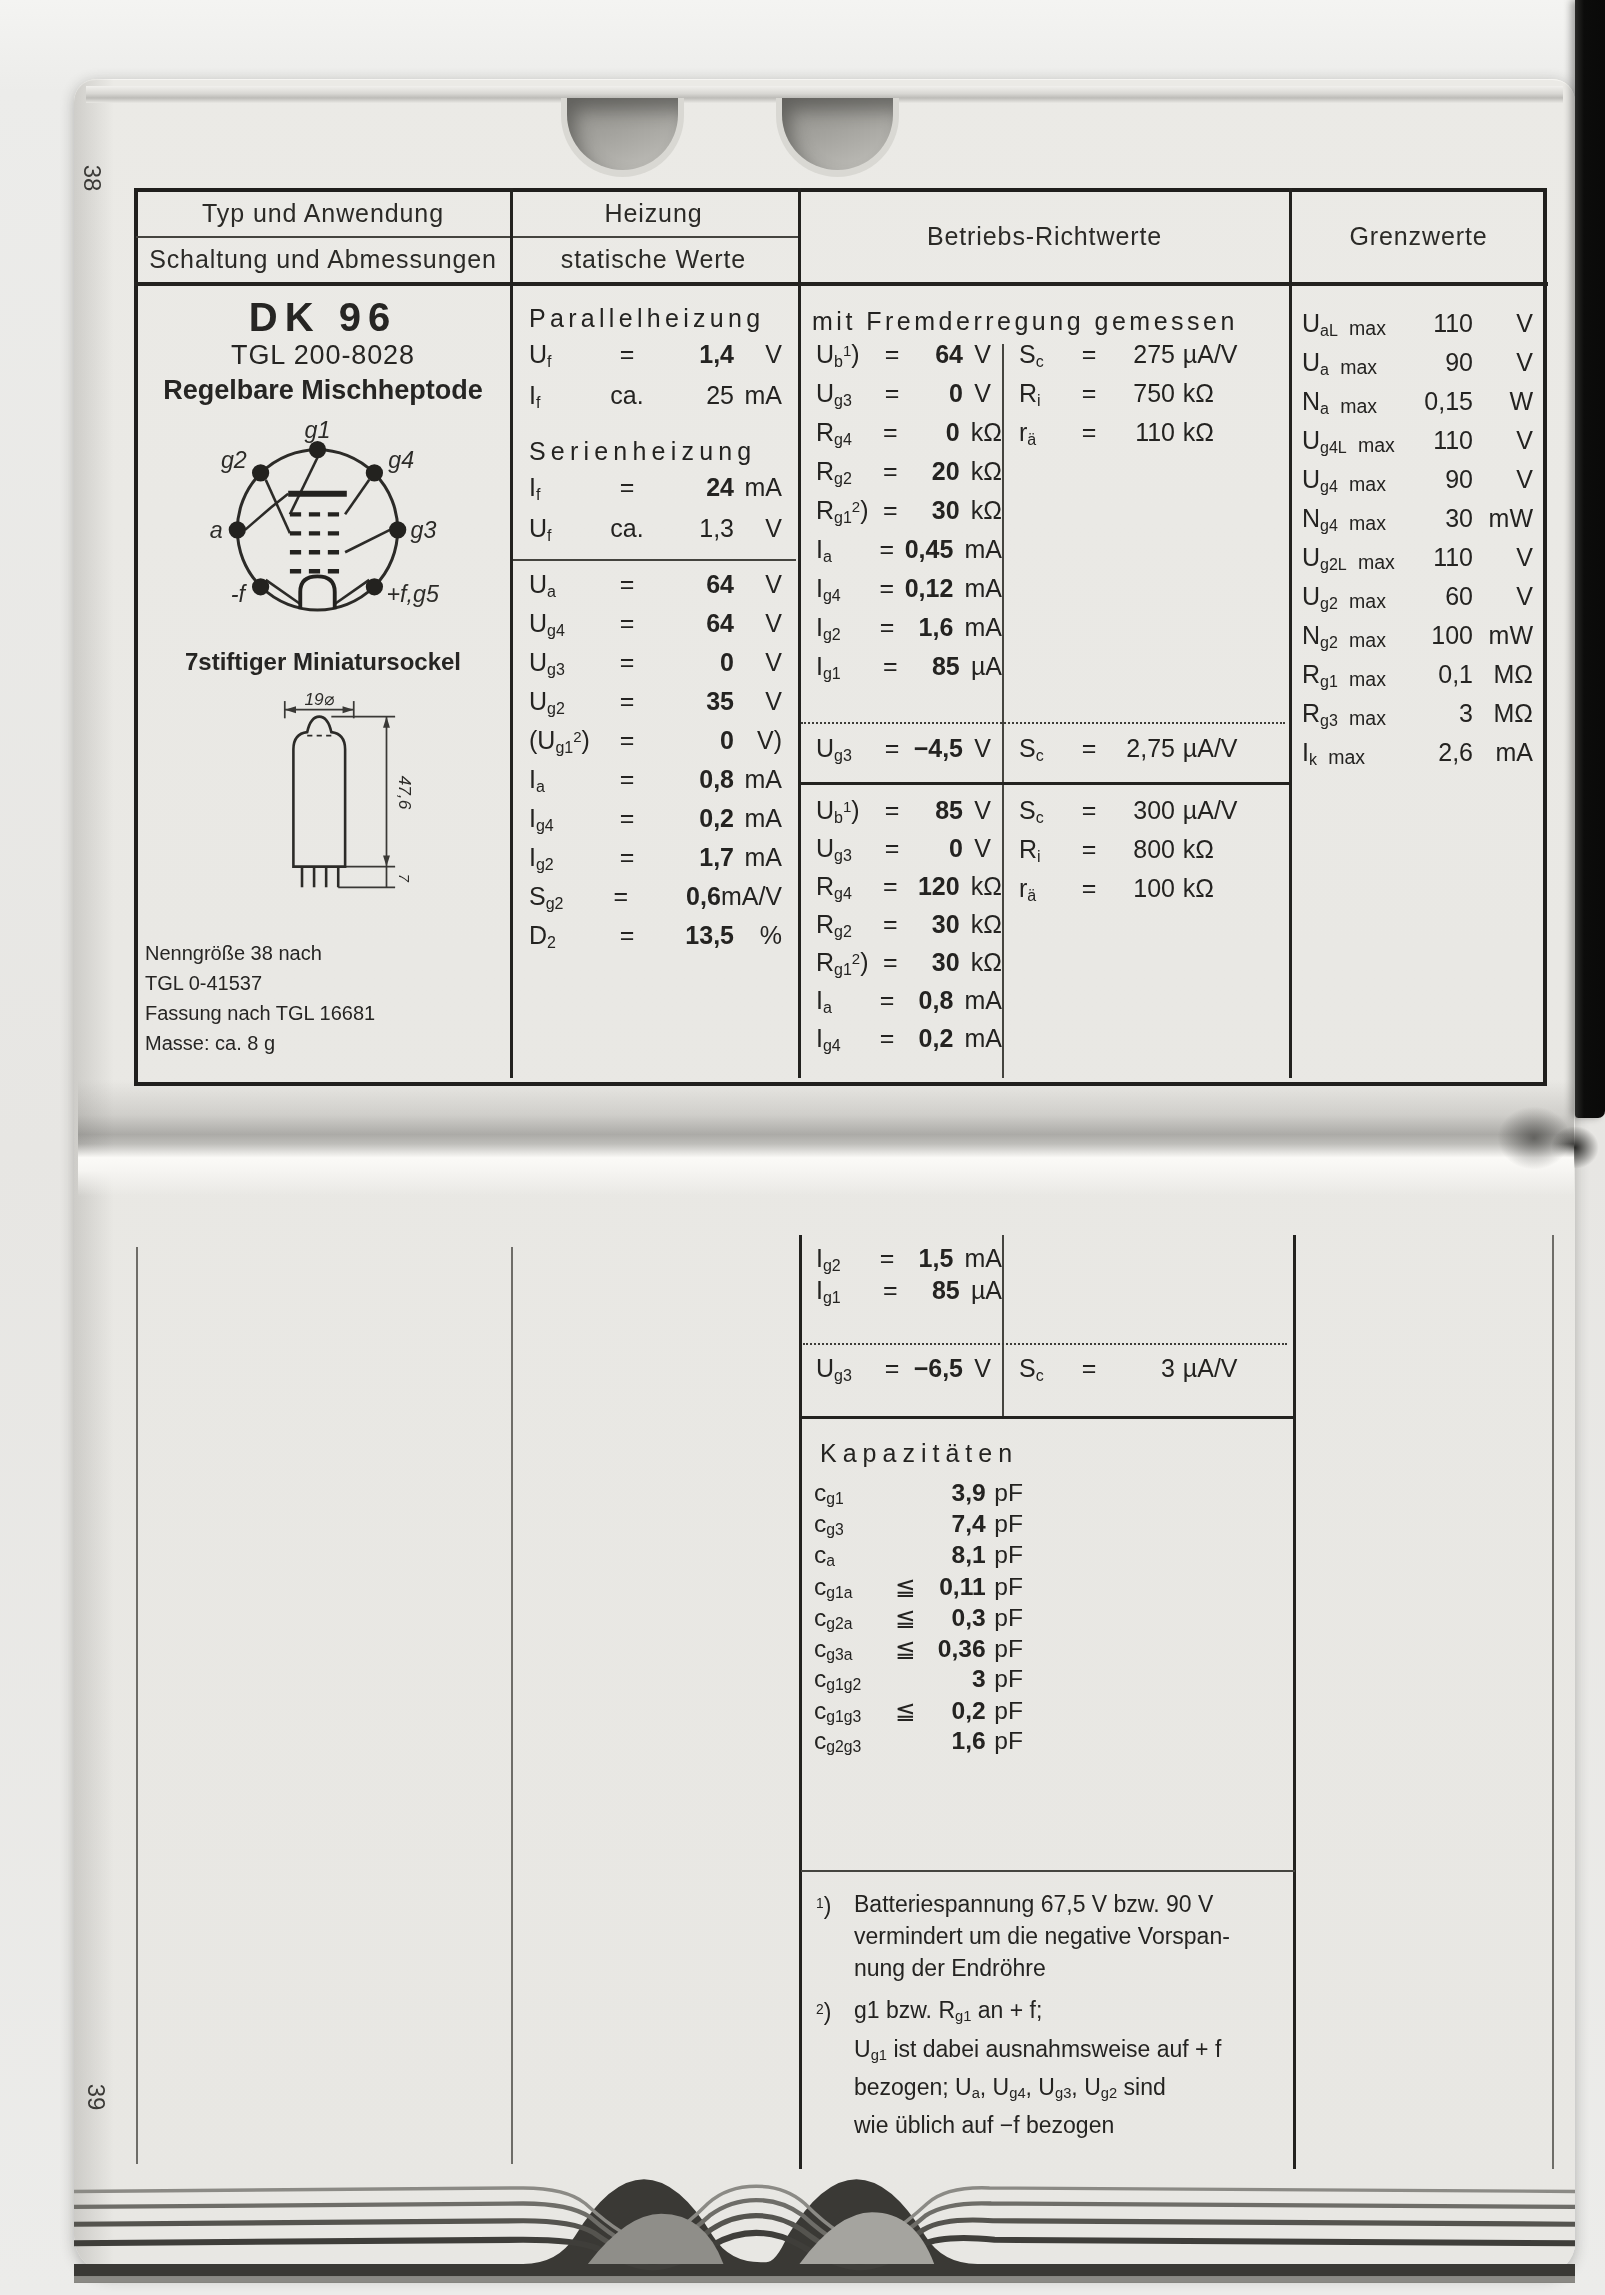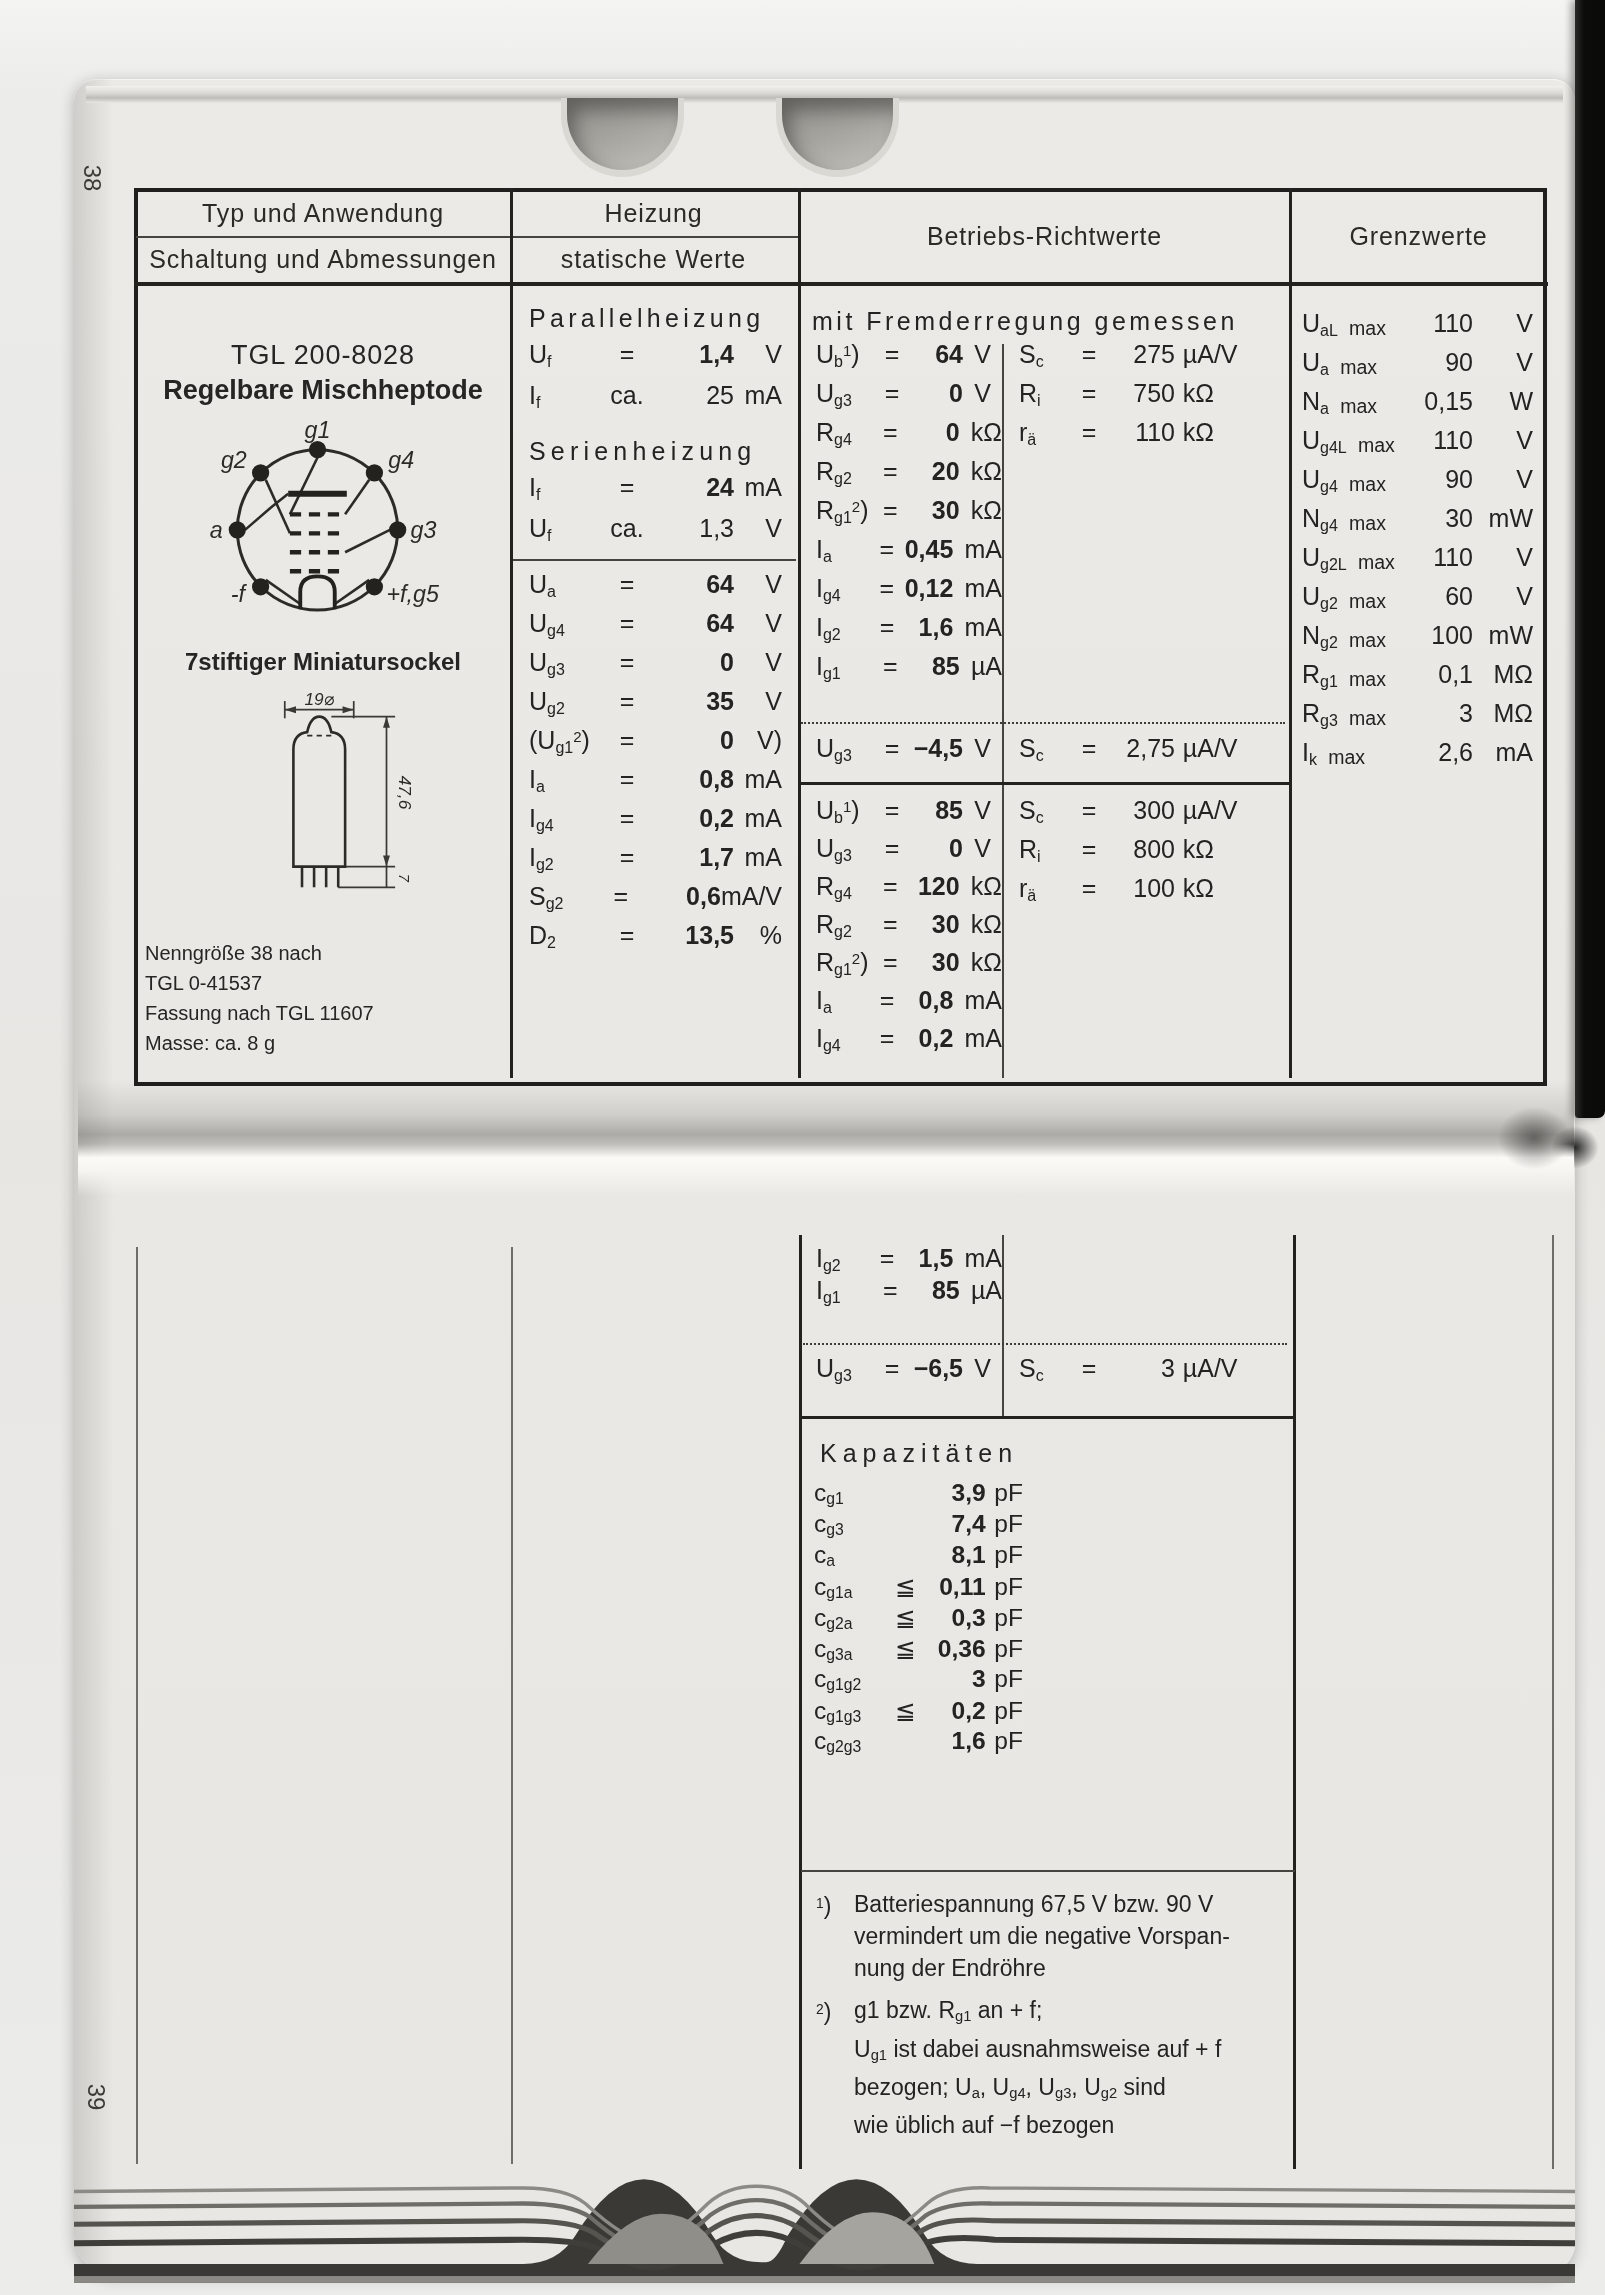--- a/index.html
+++ b/index.html
@@ -135,20 +135,21 @@
   <div class="dotl" style="left:801px;top:722px;width:484px;"></div>
   <div class="tline" style="left:800px;top:782px;width:489px;height:2.6px;"></div>
 
   <div class="t hlabel ctr" style="left:138px;top:199px;width:370px;">Typ und Anwendung</div>
   <div class="t hlabel ctr" style="left:138px;top:245px;width:370px;">Schaltung und Abmessungen</div>
   <div class="t hlabel ctr" style="left:511px;top:199px;width:285px;">Heizung</div>
   <div class="t hlabel ctr" style="left:511px;top:245px;width:285px;">statische Werte</div>
   <div class="t hlabel ctr" style="left:800px;top:222px;width:489px;">Betriebs-Richtwerte</div>
   <div class="t hlabel ctr" style="left:1290px;top:222px;width:257px;">Grenzwerte</div>
 
+  <div class="t dkname ctr" style="left:138px;top:295px;width:370px;">DK 96</div>
   <div class="t dknorm ctr" style="left:138px;top:340px;width:370px;">TGL 200-8028</div>
   <div class="t dksub ctr" style="left:138px;top:375px;width:370px;">Regelbare Mischheptode</div>
 
   <svg class="abs" style="left:188px;top:404px;" width="259" height="250" viewBox="0 0 300 290">
     <circle cx="150" cy="146" r="93" fill="none" stroke="#2c2b28" stroke-width="3.5"></circle>
     <g stroke="#2c2b28" stroke-width="3" fill="none">
       <path d="M150,62 L118,128"></path>
       <path d="M90,88 L118,150"></path>
       <path d="M210,88 L182,128"></path>
       <path d="M66,146 L96,120 L116,104"></path>
@@ -214,21 +215,21 @@
     <g fill="#2c2b28" font-style="italic">
       <text x="80" y="18" text-anchor="middle" font-size="20">19⌀</text>
       <text x="172" y="120" text-anchor="middle" font-size="20" transform="rotate(90 172 120)">47,6</text>
       <text x="172" y="219" text-anchor="middle" font-size="17" transform="rotate(90 172 219)">7</text>
     </g>
   </svg>
 
   <div class="t notes" style="left:145px;top:938px;white-space:normal;width:363px;">
     <div>Nenngröße 38 nach</div>
     <div>TGL 0-41537</div>
-    <div>Fassung nach TGL 11607</div>
+    <div>Fassung nach TGL 16681</div>
     <div>Masse: ca. 8 g</div>
   </div>
 
   <div class="t sect ls5" style="left:529px;top:304px;">Parallelheizung</div>
   <div class="rows hz" style="left:529px;top:340px;">
       <div class="prow">
         <span class="sym">U<span class="sb">f</span></span>
         <span class="eq">=</span>
         <span class="val">1,4</span>
         <span class="unit">V</span>

